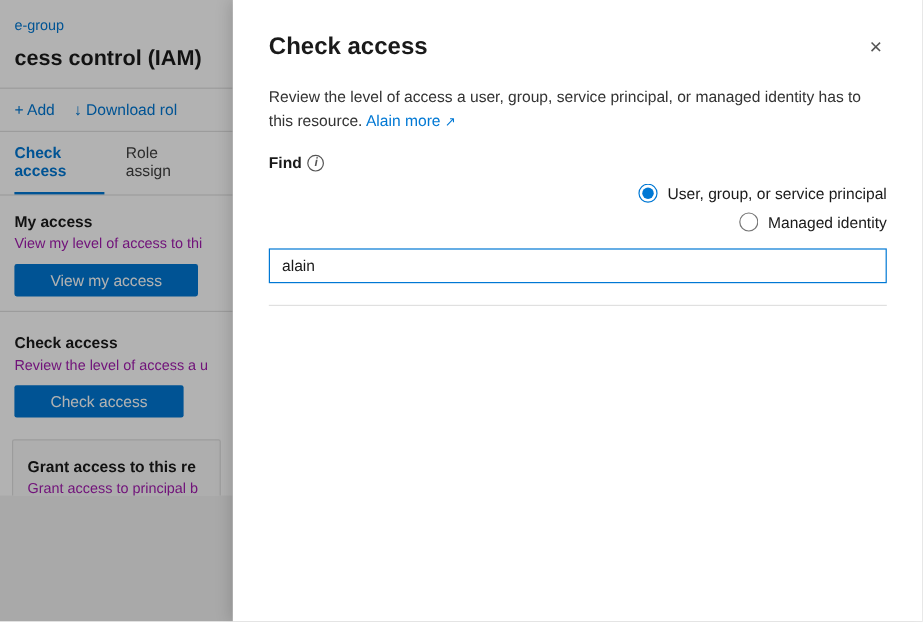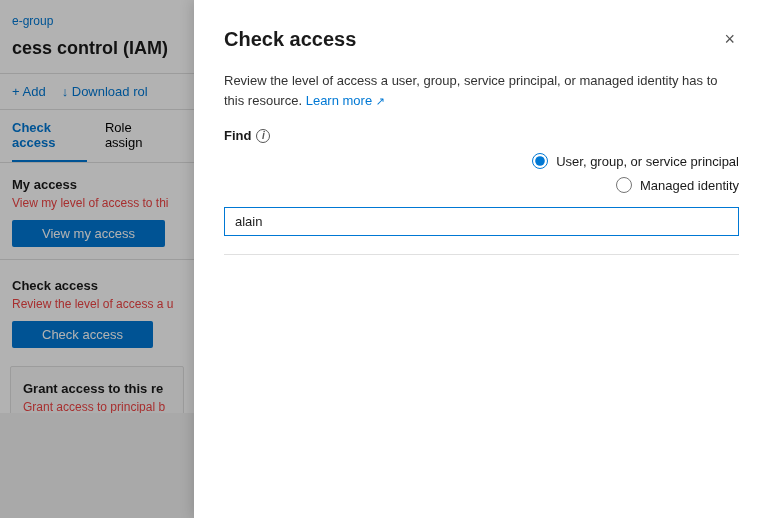--- a/index.html
+++ b/index.html
@@ -60,21 +60,21 @@
     .left-nav-tabs {
       display: flex;
       border-bottom: 1px solid #e0e0e0;
       padding: 0 12px;
     }
 
     .left-nav-tab {
       padding: 10px 0;
       margin-right: 18px;
       font-size: 13px;
-      color: #000000;
+      color: #404040;
       cursor: pointer;
       border-bottom: 2px solid transparent;
     }
 
     .left-nav-tab.active {
       border-bottom: 2px solid #0078d4;
       color: #0078d4;
       font-weight: 600;
     }
 
@@ -84,21 +84,21 @@
 
     .left-section-title {
       font-weight: 700;
       font-size: 13px;
       color: #1a1a1a;
       margin-bottom: 4px;
     }
 
     .left-section-desc {
       font-size: 12px;
-      color: #ef4444;
+      color: #a21caf;
       margin-bottom: 10px;
     }
 
     .blue-btn {
       background: #0078d4;
       color: #fff;
       border: none;
       padding: 6px 30px;
       font-size: 13px;
       cursor: pointer;
@@ -312,21 +312,21 @@
 <div class="overlay"></div>
 
 <div class="modal">
   <div class="modal-header">
     <div class="modal-title">Check access</div>
     <button class="close-btn">×</button>
   </div>
 
   <div class="modal-desc">
     <span>Review the level of access a user, group, service principal, or managed identity has to this resource.</span>
-    <a href="#">Learn more</a>
+    <a href="#">Alain more</a>
     <span style="font-size:11px; color:#0078d4;"> ↗</span>
   </div>
 
   <div class="find-label">
     <span>Find</span>
     <span class="info-icon">i</span>
   </div>
 
   <div class="radio-group">
     <label class="radio-item">

